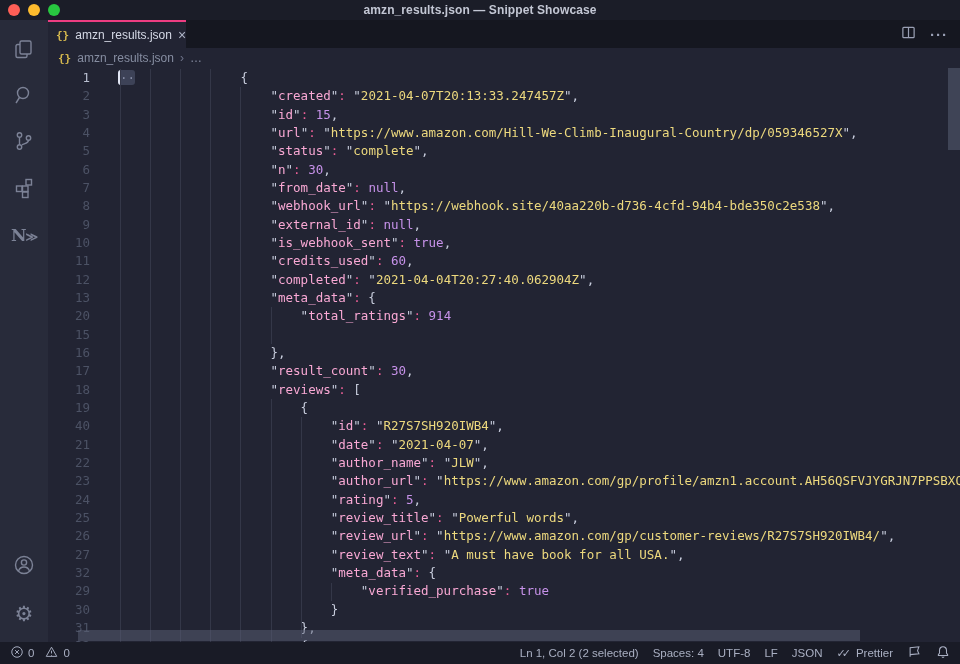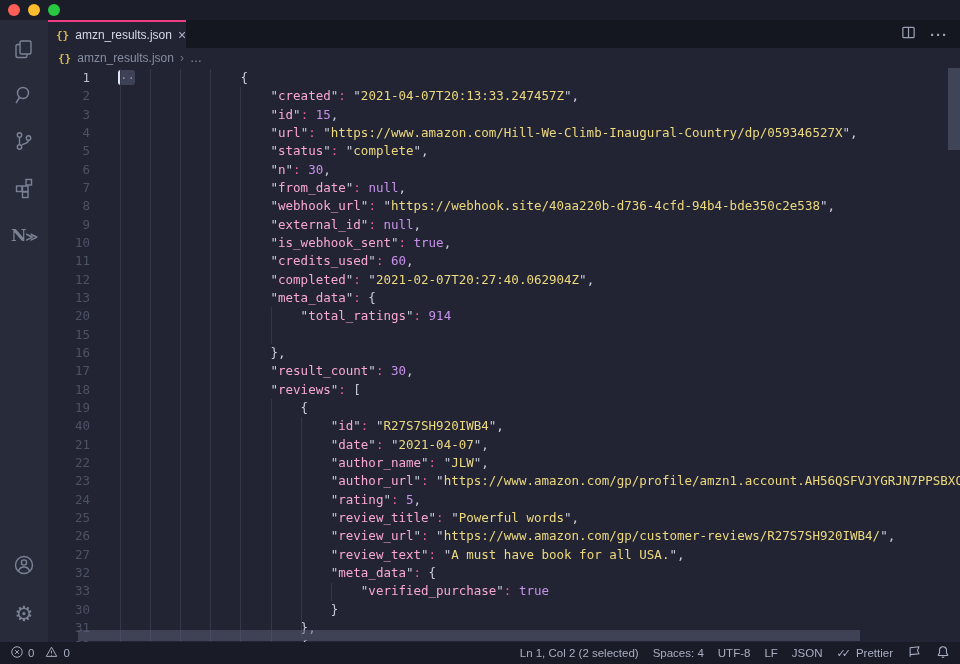--- a/index.html
+++ b/index.html
@@ -105,20 +105,21 @@
 </style>
 </head>
 <body>
 
 <div class="titlebar">
   <div class="traffic">
     <div class="tl red"></div>
     <div class="tl yel"></div>
     <div class="tl grn"></div>
   </div>
+  <div class="title-text">amzn_results.json — Snippet Showcase</div>
 </div>
 
 <div class="workbench">
 
   <div class="activitybar">
     <div class="ab-top">
       <div class="ab-item">
         <span>
           <svg width="24" height="24" viewBox="0 0 24 24">
               <rect x="8" y="4" width="11" height="13" rx="1.5"></rect>
@@ -225,38 +226,38 @@
           <div class="ln">19</div>
           <div class="ln">40</div>
           <div class="ln">21</div>
           <div class="ln">22</div>
           <div class="ln">23</div>
           <div class="ln">24</div>
           <div class="ln">25</div>
           <div class="ln">26</div>
           <div class="ln">27</div>
           <div class="ln">32</div>
-          <div class="ln">33</div>
+          <div class="ln">29</div>
           <div class="ln">30</div>
           <div class="ln">31</div>
           <div class="ln">32</div>
         </div>
       <div class="code">
           <div class="cl"><span class="tk-sel">··</span><span class="tk-p">              {</span></div>
           <div class="cl"><span class="tk-p">                    "</span><span class="tk-k">created</span><span class="tk-p">"</span><span class="tk-c">:</span><span class="tk-p"> "</span><span class="tk-s">2021-04-07T20:13:33.247457Z</span><span class="tk-p">",</span></div>
           <div class="cl"><span class="tk-p">                    "</span><span class="tk-k">id</span><span class="tk-p">"</span><span class="tk-c">:</span><span class="tk-p"> </span><span class="tk-n">15</span><span class="tk-p">,</span></div>
           <div class="cl"><span class="tk-p">                    "</span><span class="tk-k">url</span><span class="tk-p">"</span><span class="tk-c">:</span><span class="tk-p"> "</span><span class="tk-l">https://www.amazon.com/Hill-We-Climb-Inaugural-Country/dp/059346527X</span><span class="tk-p">",</span></div>
           <div class="cl"><span class="tk-p">                    "</span><span class="tk-k">status</span><span class="tk-p">"</span><span class="tk-c">:</span><span class="tk-p"> "</span><span class="tk-s">complete</span><span class="tk-p">",</span></div>
           <div class="cl"><span class="tk-p">                    "</span><span class="tk-k">n</span><span class="tk-p">"</span><span class="tk-c">:</span><span class="tk-p"> </span><span class="tk-n">30</span><span class="tk-p">,</span></div>
           <div class="cl"><span class="tk-p">                    "</span><span class="tk-k">from_date</span><span class="tk-p">"</span><span class="tk-c">:</span><span class="tk-p"> </span><span class="tk-n">null</span><span class="tk-p">,</span></div>
           <div class="cl"><span class="tk-p">                    "</span><span class="tk-k">webhook_url</span><span class="tk-p">"</span><span class="tk-c">:</span><span class="tk-p"> "</span><span class="tk-l">https://webhook.site/40aa220b-d736-4cfd-94b4-bde350c2e538</span><span class="tk-p">",</span></div>
           <div class="cl"><span class="tk-p">                    "</span><span class="tk-k">external_id</span><span class="tk-p">"</span><span class="tk-c">:</span><span class="tk-p"> </span><span class="tk-n">null</span><span class="tk-p">,</span></div>
           <div class="cl"><span class="tk-p">                    "</span><span class="tk-k">is_webhook_sent</span><span class="tk-p">"</span><span class="tk-c">:</span><span class="tk-p"> </span><span class="tk-n">true</span><span class="tk-p">,</span></div>
           <div class="cl"><span class="tk-p">                    "</span><span class="tk-k">credits_used</span><span class="tk-p">"</span><span class="tk-c">:</span><span class="tk-p"> </span><span class="tk-n">60</span><span class="tk-p">,</span></div>
-          <div class="cl"><span class="tk-p">                    "</span><span class="tk-k">completed</span><span class="tk-p">"</span><span class="tk-c">:</span><span class="tk-p"> "</span><span class="tk-s">2021-02-07T20:27:40.062904Z</span><span class="tk-p">",</span></div>
+          <div class="cl"><span class="tk-p">                    "</span><span class="tk-k">completed</span><span class="tk-p">"</span><span class="tk-c">:</span><span class="tk-p"> "</span><span class="tk-s">2021-04-04T20:27:40.062904Z</span><span class="tk-p">",</span></div>
           <div class="cl"><span class="tk-p">                    "</span><span class="tk-k">meta_data</span><span class="tk-p">"</span><span class="tk-c">:</span><span class="tk-p"> {</span></div>
           <div class="cl"><span class="tk-p">                        "</span><span class="tk-k">total_ratings</span><span class="tk-p">"</span><span class="tk-c">:</span><span class="tk-p"> </span><span class="tk-n">914</span></div>
           <div class="cl"></div>
           <div class="cl"><span class="tk-p">                    },</span></div>
           <div class="cl"><span class="tk-p">                    "</span><span class="tk-k">result_count</span><span class="tk-p">"</span><span class="tk-c">:</span><span class="tk-p"> </span><span class="tk-n">30</span><span class="tk-p">,</span></div>
           <div class="cl"><span class="tk-p">                    "</span><span class="tk-k">reviews</span><span class="tk-p">"</span><span class="tk-c">:</span><span class="tk-p"> [</span></div>
           <div class="cl"><span class="tk-p">                        {</span></div>
           <div class="cl"><span class="tk-p">                            "</span><span class="tk-k">id</span><span class="tk-p">"</span><span class="tk-c">:</span><span class="tk-p"> "</span><span class="tk-s">R27S7SH920IWB4</span><span class="tk-p">",</span></div>
           <div class="cl"><span class="tk-p">                            "</span><span class="tk-k">date</span><span class="tk-p">"</span><span class="tk-c">:</span><span class="tk-p"> "</span><span class="tk-s">2021-04-07</span><span class="tk-p">",</span></div>
           <div class="cl"><span class="tk-p">                            "</span><span class="tk-k">author_name</span><span class="tk-p">"</span><span class="tk-c">:</span><span class="tk-p"> "</span><span class="tk-s">JLW</span><span class="tk-p">",</span></div>

